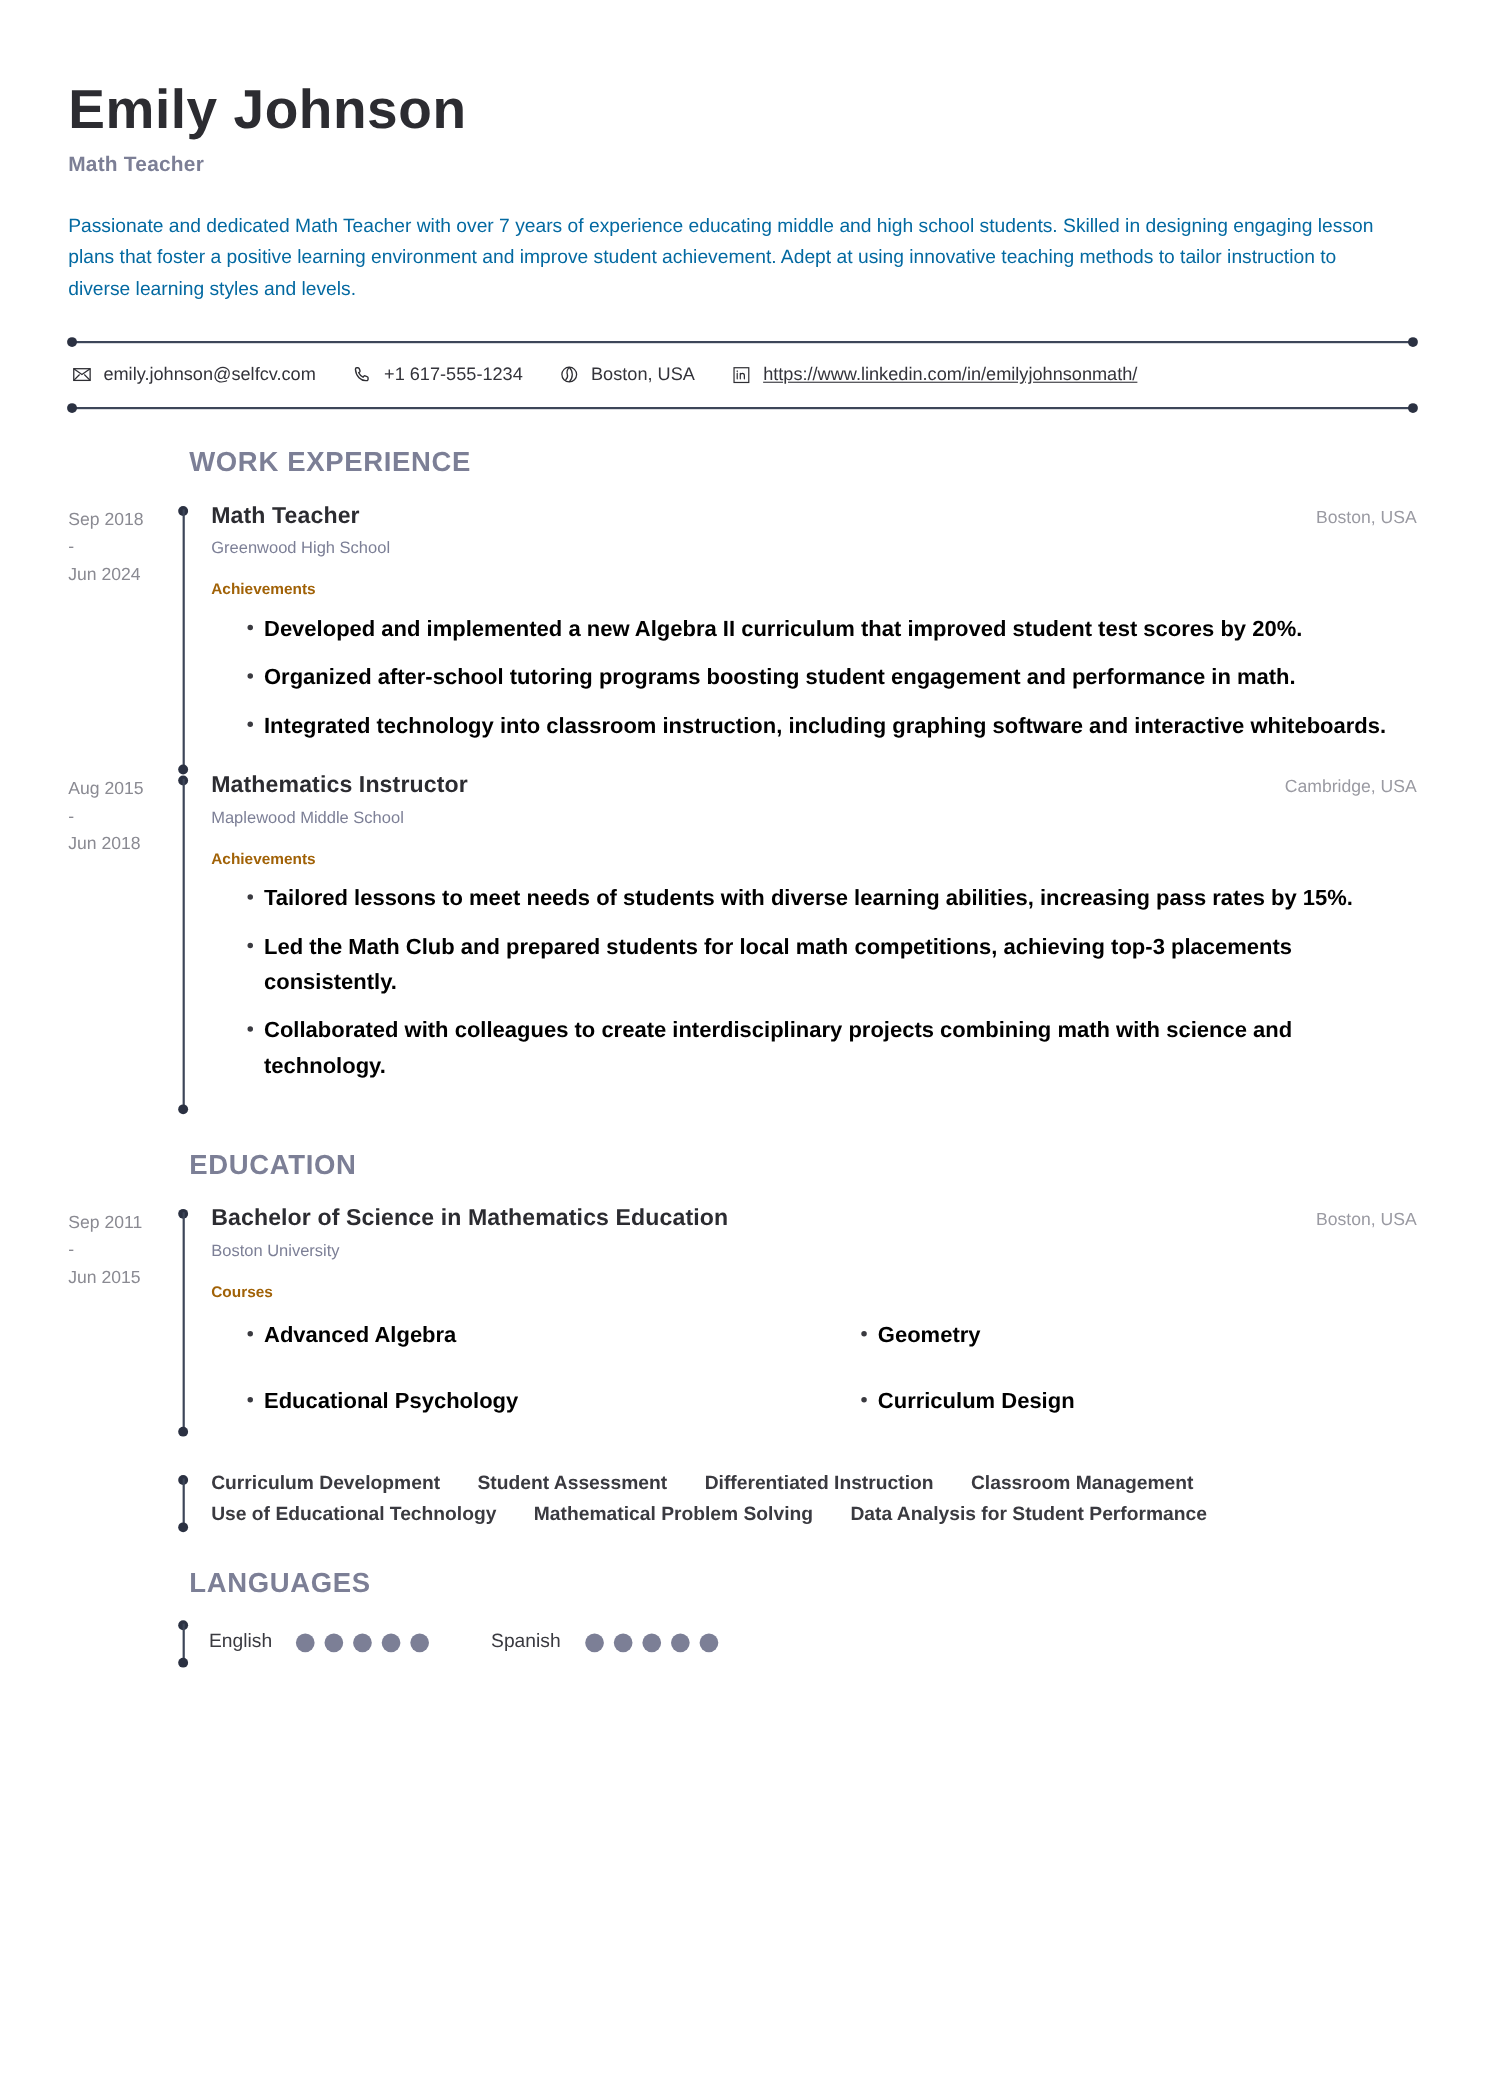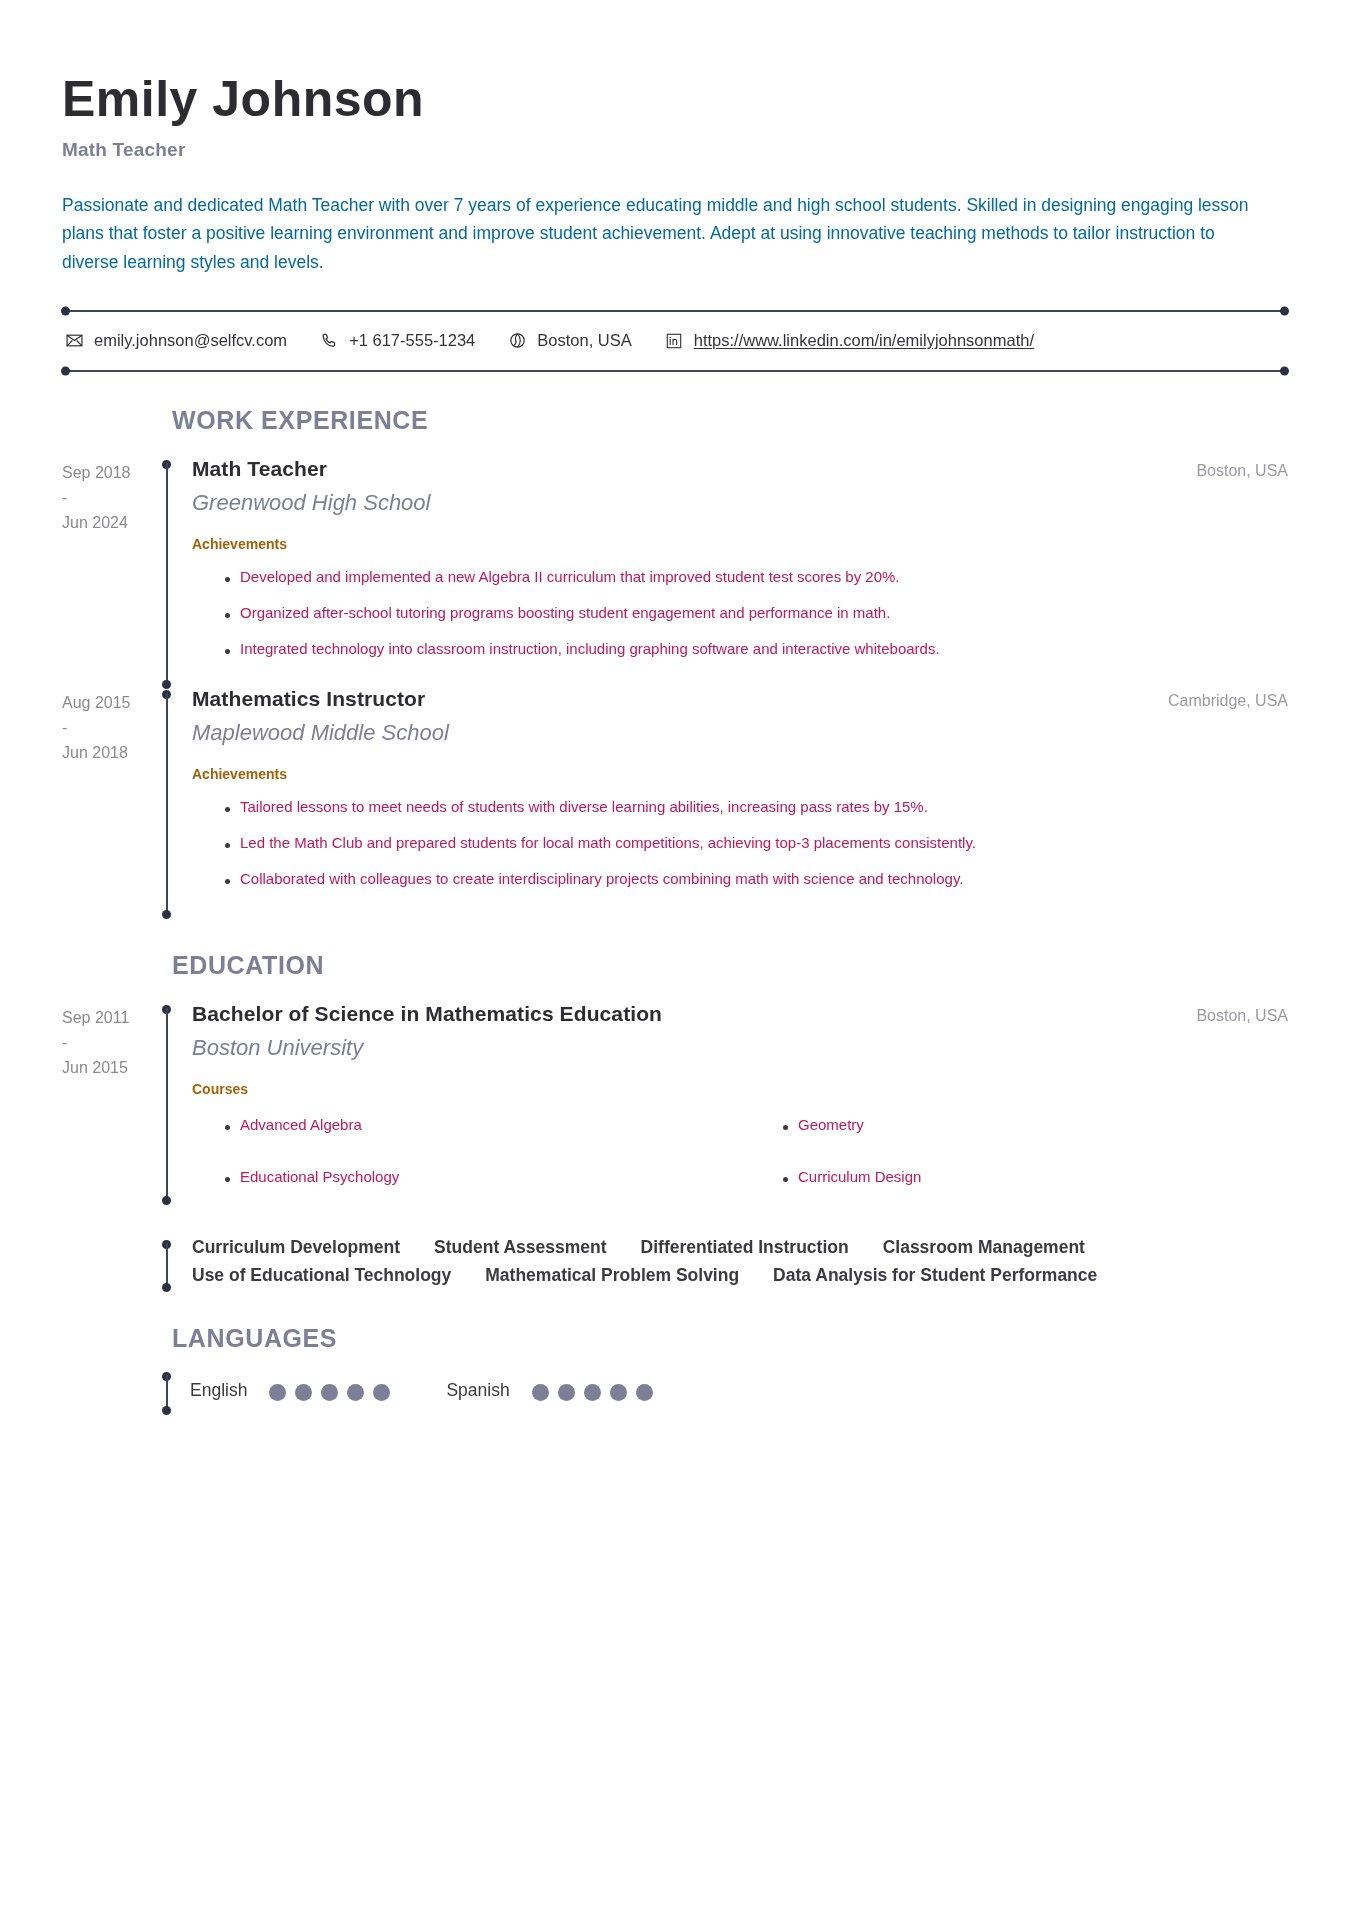--- a/index.html
+++ b/index.html
@@ -160,43 +160,43 @@
     font-weight: 700;
     color: #2c2c31;
     letter-spacing: 0.1px;
   }
   .entry-location {
     font-size: 16px;
     color: #9a9aa2;
     white-space: nowrap;
   }
   .entry-org {
-    font-size: 22px;
+    font-size: 15px;
     color: #7c7f96;
     margin-top: 9px;
-    font-style: italic;
   }
   .entry-sublabel {
     font-size: 14px;
     font-weight: 700;
     color: #a16207;
     margin-top: 20px;
   }
 
   ul.bullets {
     list-style: none;
     margin-top: 13px;
   }
   ul.bullets li {
     position: relative;
     padding-left: 48px;
-    font-size: 15px;
+    font-size: 20px;
     line-height: 1.6;
-    color: #be185d;
+    color: #000000;
     margin-bottom: 12px;
+    font-weight: bold;
   }
   ul.bullets li::before {
     content: "";
     position: absolute;
     left: 33px;
     top: 12px;
     width: 5px; height: 5px;
     border-radius: 50%;
     background: #3a3a40;
   }

